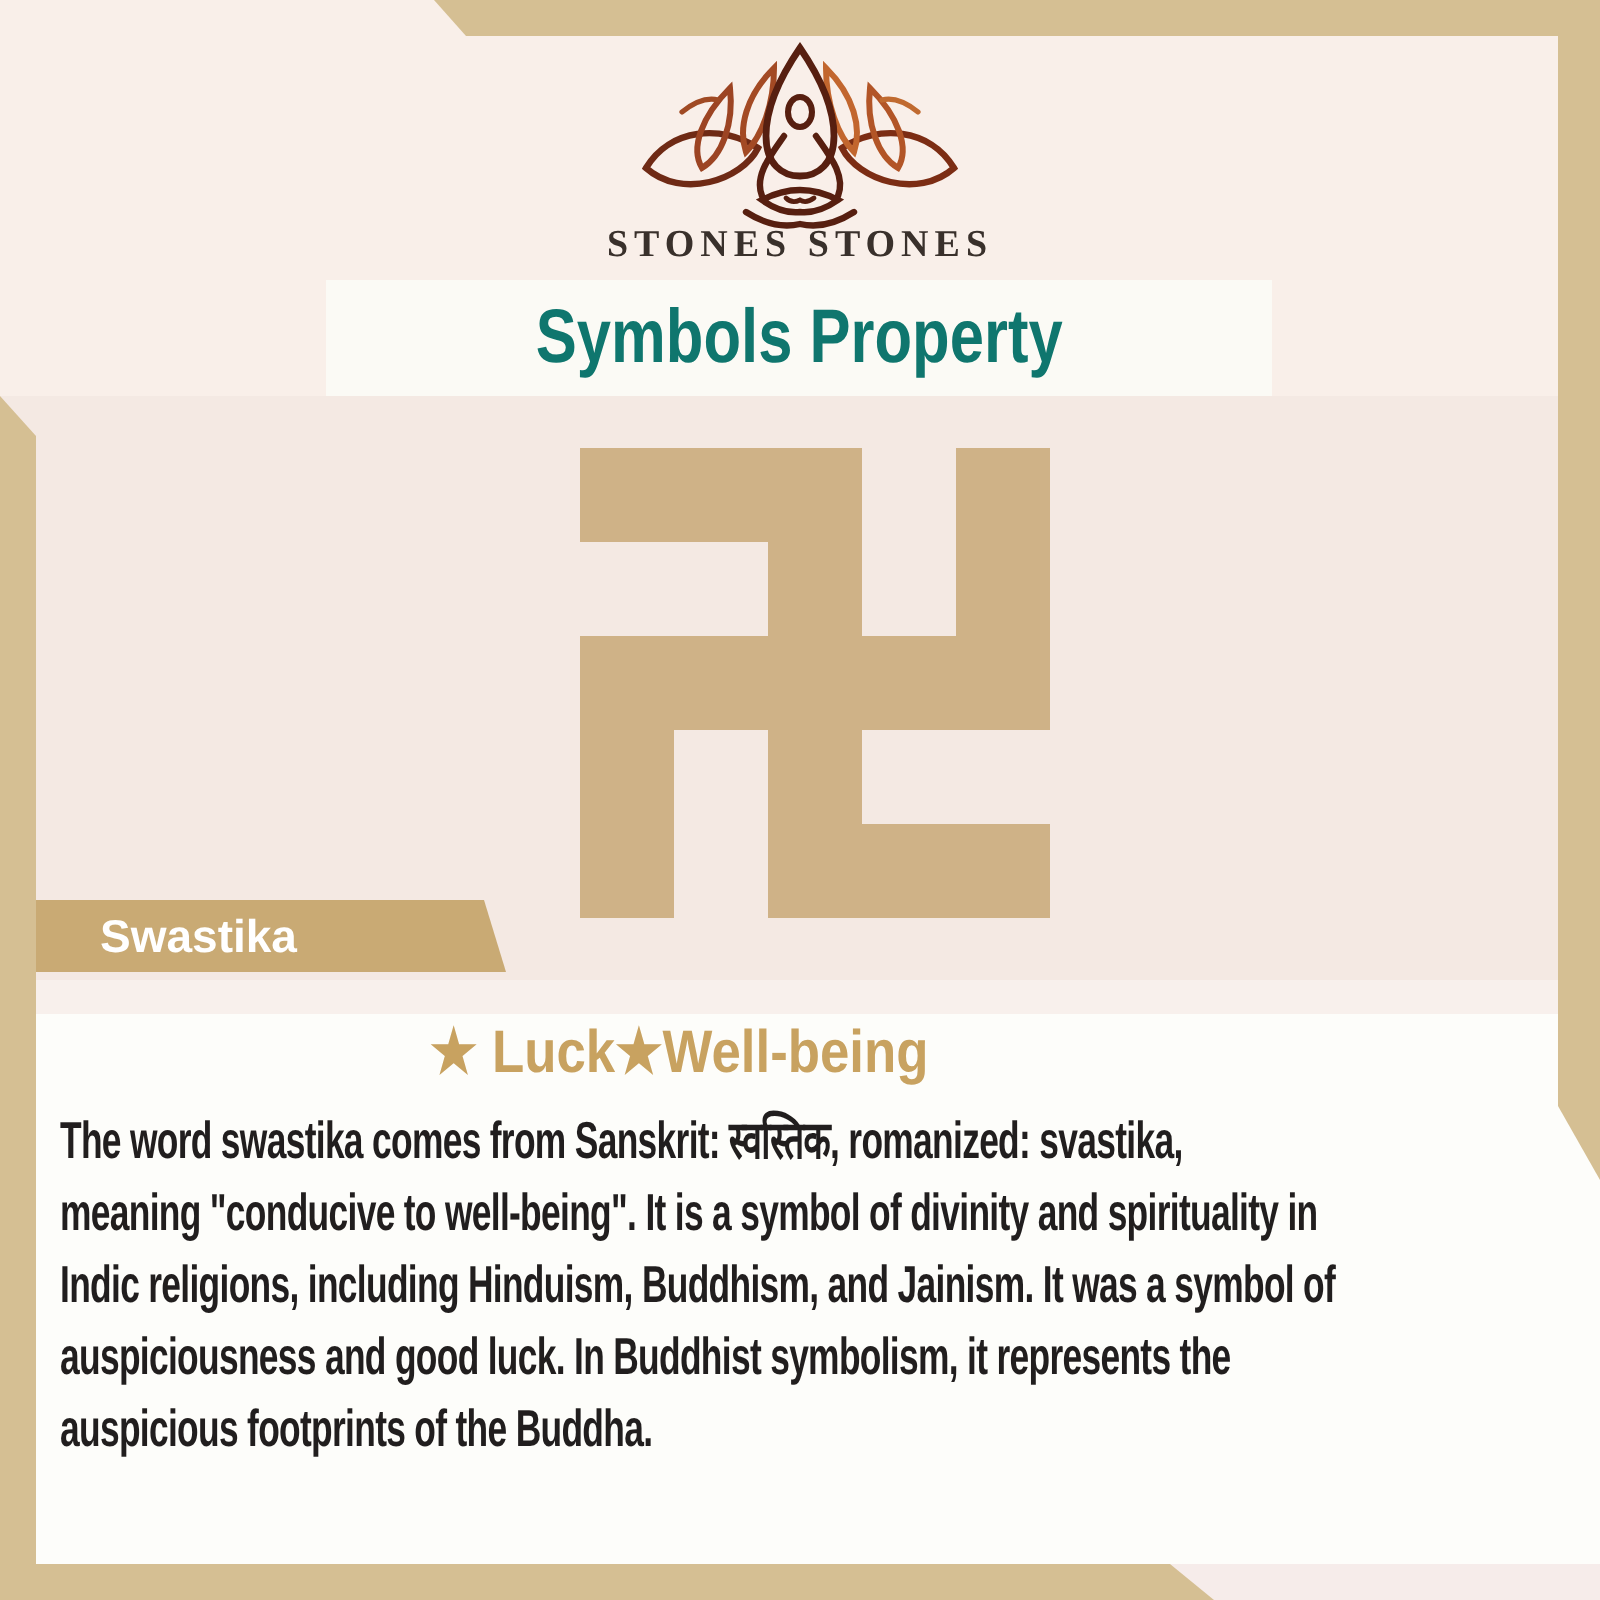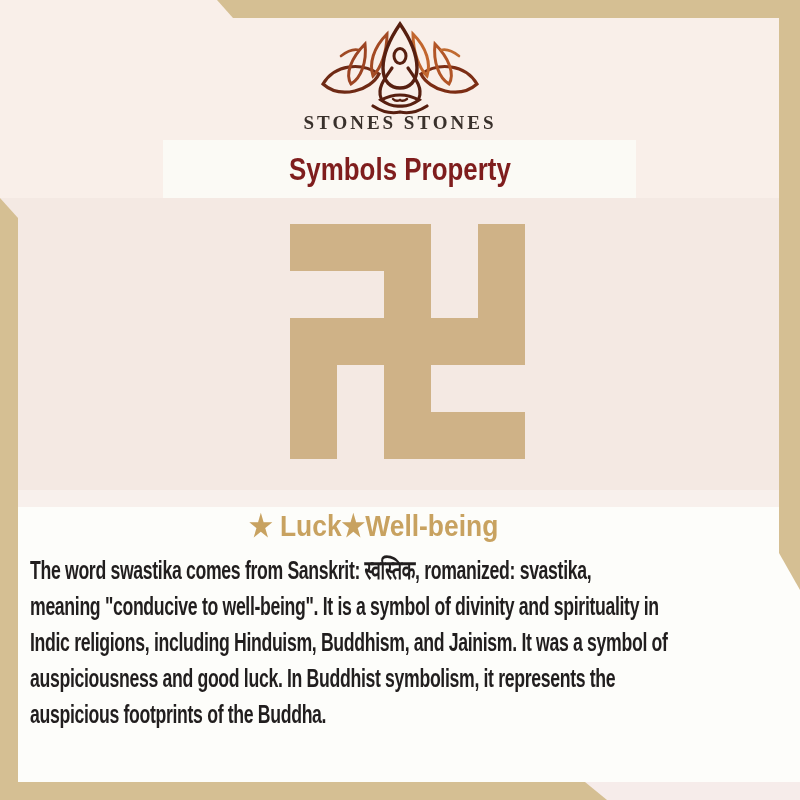--- a/index.html
+++ b/index.html
@@ -28,34 +28,34 @@
   
   .logo{left:315px;top:20px;width:170px;height:95px;}
   .brand-name{
     left:0;top:112px;width:800px;text-align:center;
     font-family:"Liberation Serif", serif;
     font-size:19px;font-weight:700;letter-spacing:3px;color:#39302b;
   }
   
   .heading-text{
     left:163px;top:140px;width:473px;height:58px;line-height:58px;text-align:center;
-    font-size:32px;font-weight:700;color:#7f1d1d;white-space:nowrap;
+    font-size:38px;font-weight:700;color:#0f766e;white-space:nowrap;
   }
   .heading-text span{display:inline-block;transform:scaleX(0.81);transform-origin:50% 50%;}
   
   .swastika{left:290px;top:224px;width:235px;height:235px;}
   
   .banner{
     left:18px;top:450px;width:235px;height:36px;background:#c9aa74;
     clip-path:polygon(0 0,224px 0,100% 100%,0 100%);
     color:#ffffff;font-size:23px;font-weight:700;line-height:36px;
     padding-left:32px;box-sizing:border-box;
   }
   
-  .props{left:0;top:508px;width:680px;text-align:center;white-space:nowrap;margin-left:34px;}
+  .props{left:0;top:508px;width:680px;text-align:center;white-space:nowrap;}
   .props span{
     display:inline-block;transform:scaleX(0.88);transform-origin:50% 50%;
     font-size:30px;font-weight:700;color:#c8a260;
   }
   
   .description{
     left:30px;top:552px;width:1100px;
     font-size:26px;font-weight:700;letter-spacing:-0.5px;line-height:36px;
     color:#211e1e;white-space:pre;
     transform:scaleX(0.68);transform-origin:0 0;
@@ -107,20 +107,23 @@
   <svg class="abs swastika" viewBox="0 0 235 235" aria-hidden="true">
     <path fill="#cfb287" d="
       M0,0 H141 V47 H0 Z
       M94,0 H141 V235 H94 Z
       M188,0 H235 V141 H188 Z
       M0,94 H235 V141 H0 Z
       M0,94 H47 V235 H0 Z
       M94,188 H235 V235 H94 Z"></path>
   </svg>
 
+  <div class="abs banner">
+    <span>Swastika</span>
+  </div>
 
   <div class="abs props">
     <span>★ Luck★Well-being</span>
   </div>
 
   <div class="abs description">The word swastika comes from Sanskrit: स्वस्तिक, romanized: svastika,
 meaning "conducive to well-being". It is a symbol of divinity and spirituality in
 Indic religions, including Hinduism, Buddhism, and Jainism. It was a symbol of
 auspiciousness and good luck. In Buddhist symbolism, it represents the
 auspicious footprints of the Buddha.</div>

